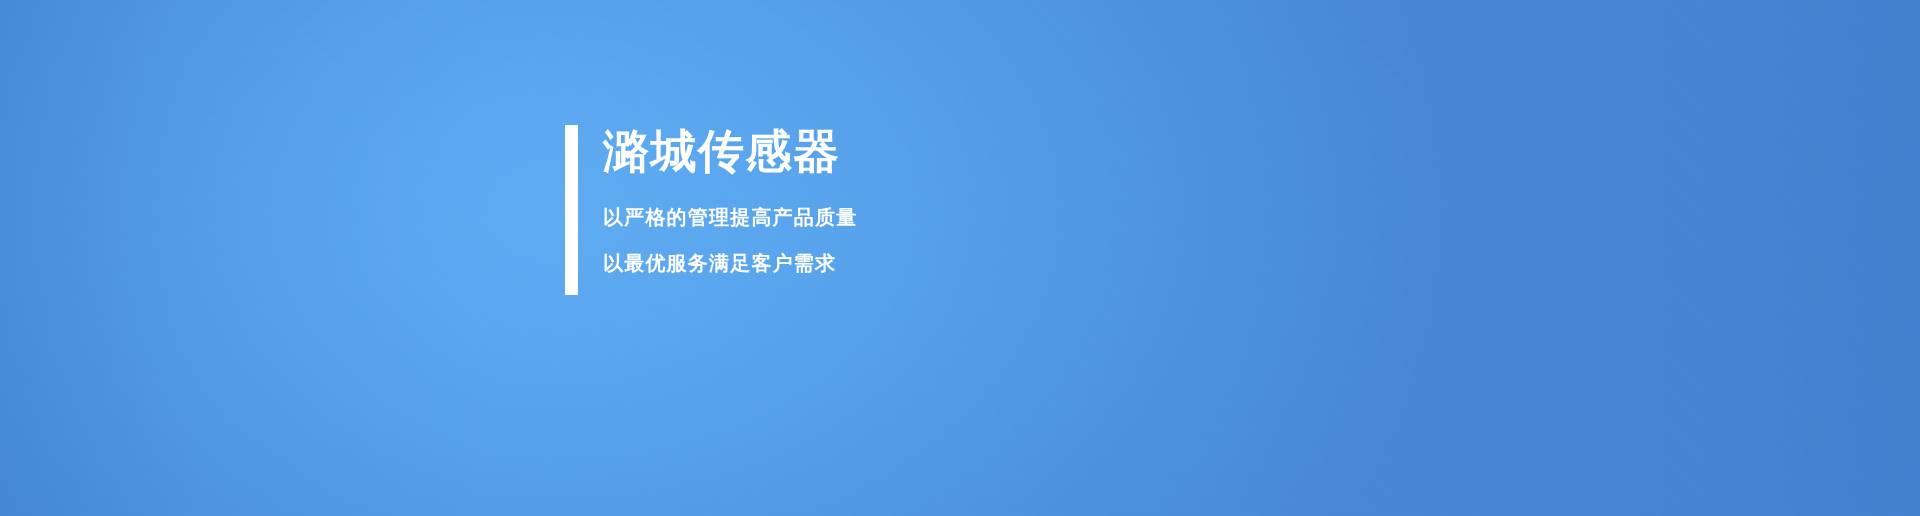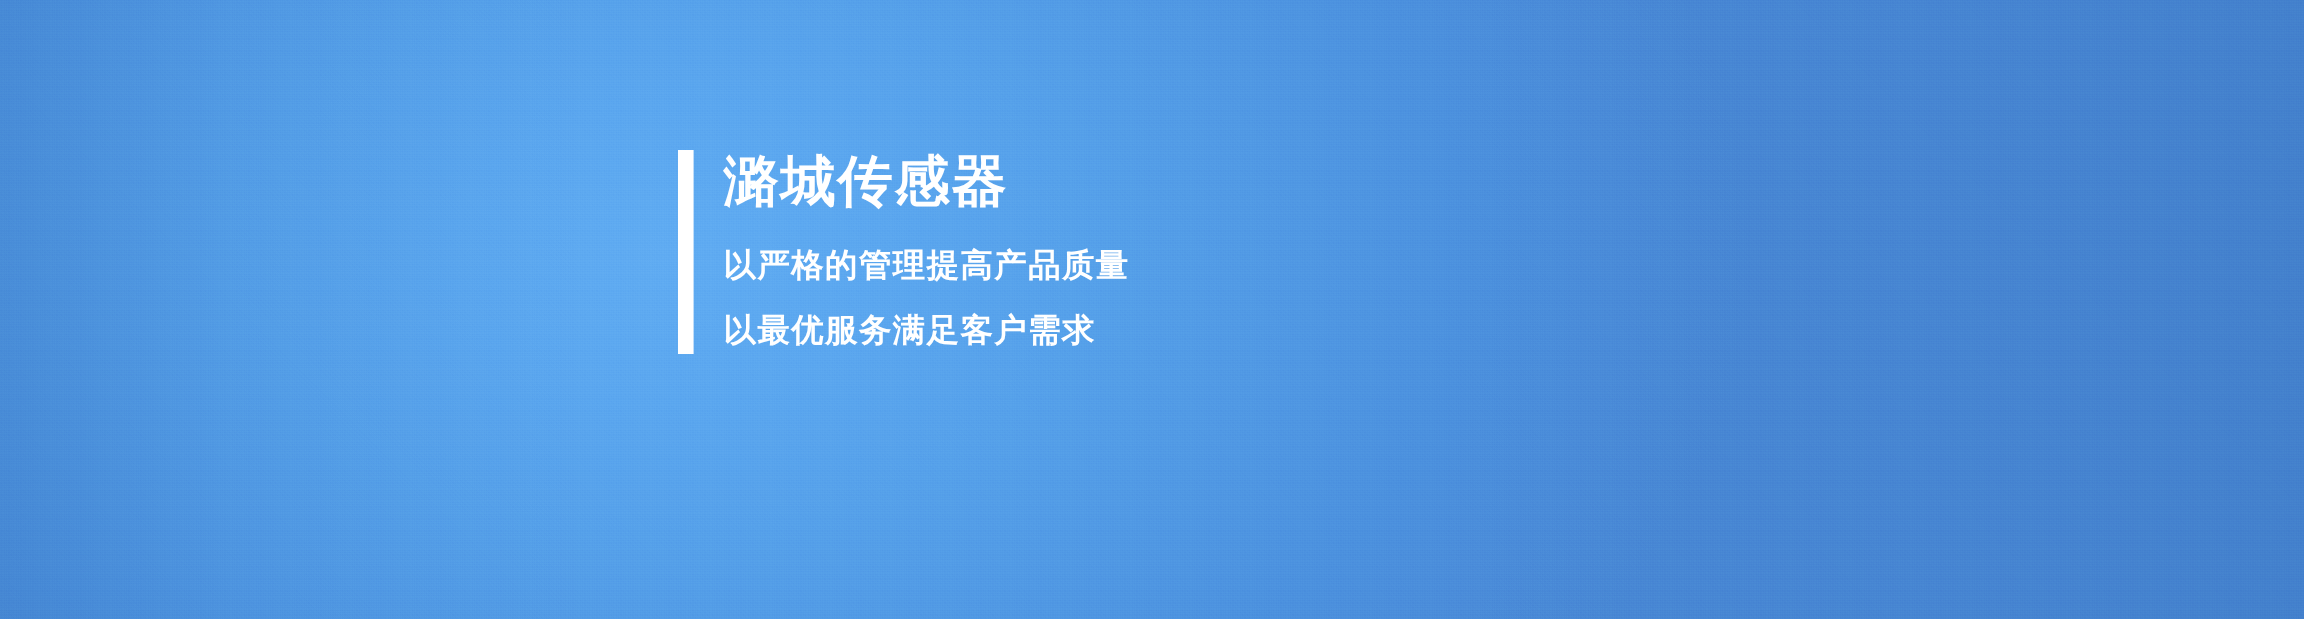--- a/index.html
+++ b/index.html
@@ -95,21 +95,21 @@
     font-size: 46px;
     font-weight: bold;
     color: #ffffff;
     line-height: 1.08;
     letter-spacing: 1.5px;
     white-space: nowrap;
     margin: 0 0 0 0;
   }
 
   .banner-subtitle {
-    font-size: 27px;
+    font-size: 20px;
     font-weight: bold;
     color: #ffffff;
     line-height: 1.2;
     letter-spacing: 1.2px;
     white-space: nowrap;
   }
 
   .banner-subtitle.line-1 { margin-top: 28px; }
   .banner-subtitle.line-2 { margin-top: 22px; font-family: Liberation Serif, serif; }
 </style>

